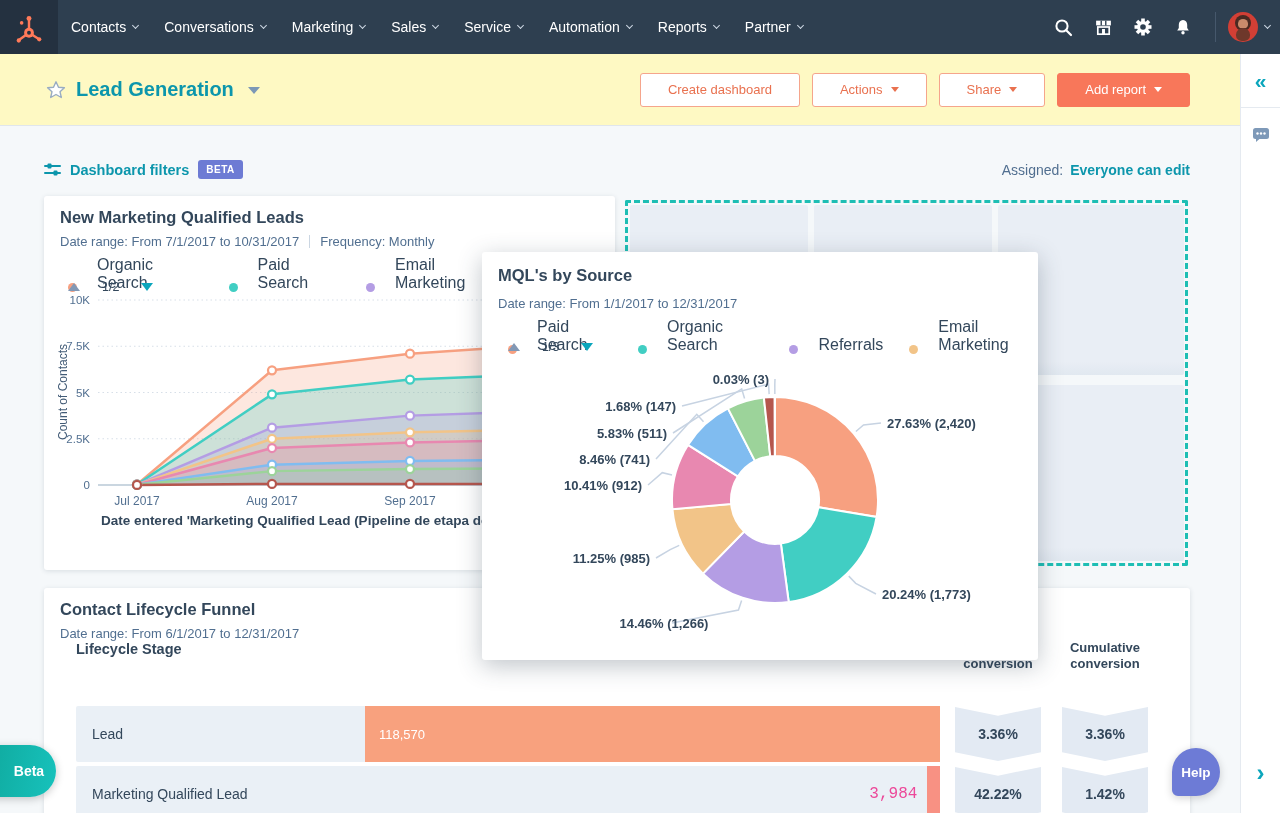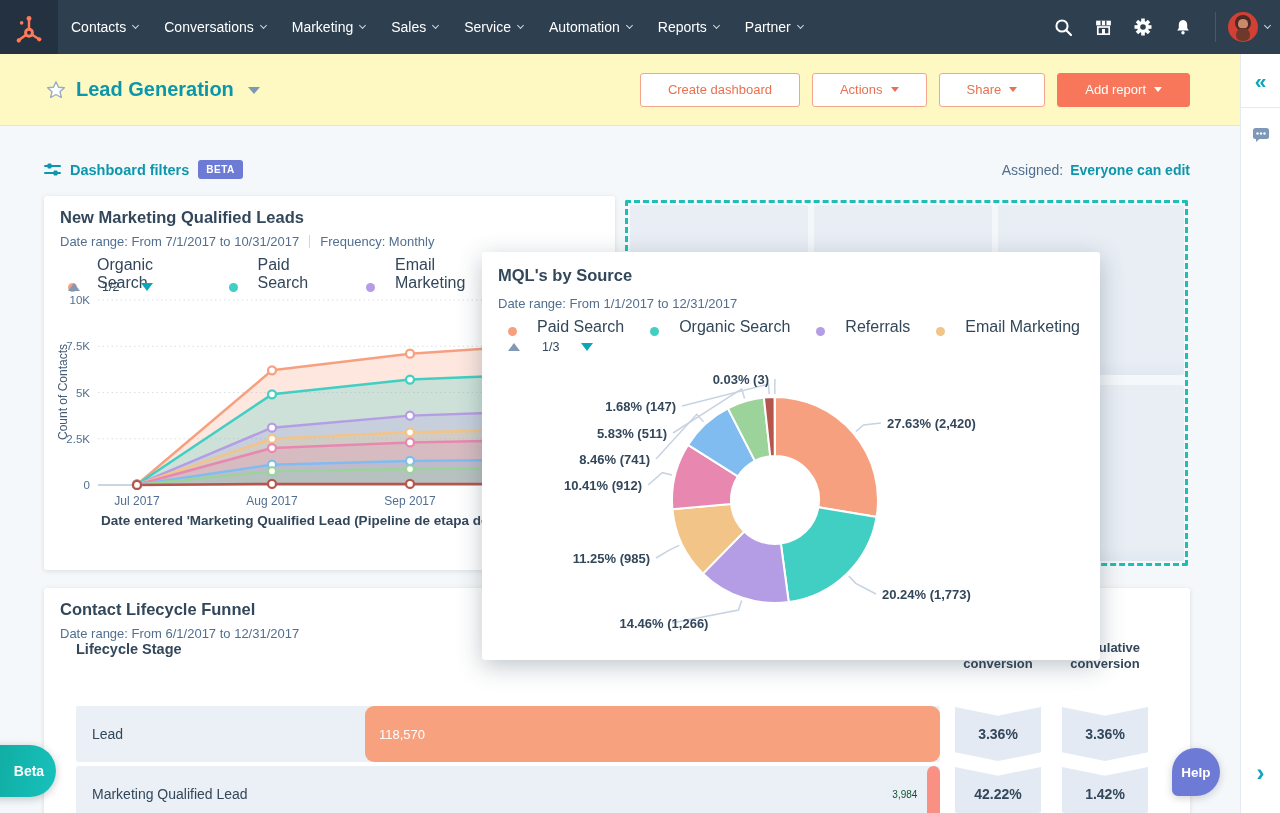--- a/index.html
+++ b/index.html
@@ -59,34 +59,34 @@
   .legend .dot { width:9px; height:9px; border-radius:50%; flex:0 0 auto; }
   .pager { position:absolute; display:flex; align-items:center; gap:22px; font-size:12.5px; color:#33475b; }
   .tri-up { width:0; height:0; border-left:6px solid transparent; border-right:6px solid transparent; border-bottom:8px solid #8298b5; cursor:pointer; }
   .tri-down { width:0; height:0; border-left:6px solid transparent; border-right:6px solid transparent; border-top:8px solid #0ba6bc; cursor:pointer; }
 
   
   #card-line { left:44px; top:196px; width:571px; height:374px; z-index:2; }
   #line-caption { position:absolute; left:55px; top:315px; width:430px; text-align:center; font-size:13.5px; font-weight:bold; color:#33475b; line-height:1.45; }
 
   
-  #card-pie { left:482px; top:252px; width:618px; height:408px; z-index:10; box-shadow:0 6px 24px rgba(45,62,80,.30); }
+  #card-pie { left:482px; top:252px; width:556px; height:408px; z-index:10; box-shadow:0 6px 24px rgba(45,62,80,.30); }
 
   
   #card-funnel { left:44px; top:588px; width:1146px; height:300px; z-index:2; }
   .stage-header { position:absolute; left:32px; top:53px; font-size:14.5px; font-weight:bold; color:#33475b; }
   .col-header { position:absolute; top:44px; height:40px; width:86px; display:flex; flex-direction:column; justify-content:flex-end; align-items:center; text-align:center; font-size:13px; font-weight:bold; color:#33475b; line-height:1.25; }
   #funnel-rows { position:absolute; left:32px; top:118px; width:1114px; }
   .f-row { position:relative; height:56px; margin-bottom:4px; }
   .f-bg { position:absolute; left:0; top:0; width:864px; height:100%; background:#eaf0f6; border-radius:2px; }
   .f-label { position:absolute; left:16px; top:50%; transform:translateY(-50%); font-size:14px; color:#33475b; }
   .f-track { position:absolute; left:289px; top:0; width:575px; height:100%; }
-  .f-bar { position:absolute; right:0; top:0; height:100%; border-radius:9px; }
+  .f-bar { position:absolute; right:0; top:0; height:100%; border-radius:0; }
   .f-val-in { position:absolute; left:14px; top:50%; transform:translateY(-50%); color:#ffffff; font-size:13px; }
-  .f-val-out { position:absolute; top:50%; transform:translateY(-50%); color:#14532d; font-size:10px; }
+  .f-val-out { position:absolute; top:50%; transform:translateY(-50%); color:#ec4899; font-size:16px;font-family:Liberation Mono, monospace; }
   .f-badge { position:absolute; top:1px; height:54px; width:86px; background:#e3eaf3; display:flex; align-items:center; justify-content:center; font-size:14px; font-weight:bold; color:#33475b; clip-path:polygon(0 0,50% 16%,100% 0,100% 84%,50% 100%,0 84%); }
 
   
   .beta-pill { position:absolute; left:-8px; top:745px; width:64px; height:52px; border-radius:0 26px 26px 0; background:linear-gradient(100deg,#10aba0,#17c2bc); color:#fff; font-size:14px; font-weight:bold; display:flex; align-items:center; justify-content:center; padding-left:10px; z-index:40; box-shadow:0 2px 8px rgba(0,0,0,.22); cursor:pointer; }
   .help-btn { position:absolute; left:1172px; top:748px; width:48px; height:48px; background:#6d7bd6; border-radius:24px 24px 24px 6px; color:#fff; font-size:13.5px; font-weight:bold; display:flex; align-items:center; justify-content:center; z-index:40; box-shadow:0 2px 8px rgba(0,0,0,.18); cursor:pointer; }
 
   svg text { font-family:"Liberation Sans",sans-serif; }
 </style>
 </head>
 <body>

